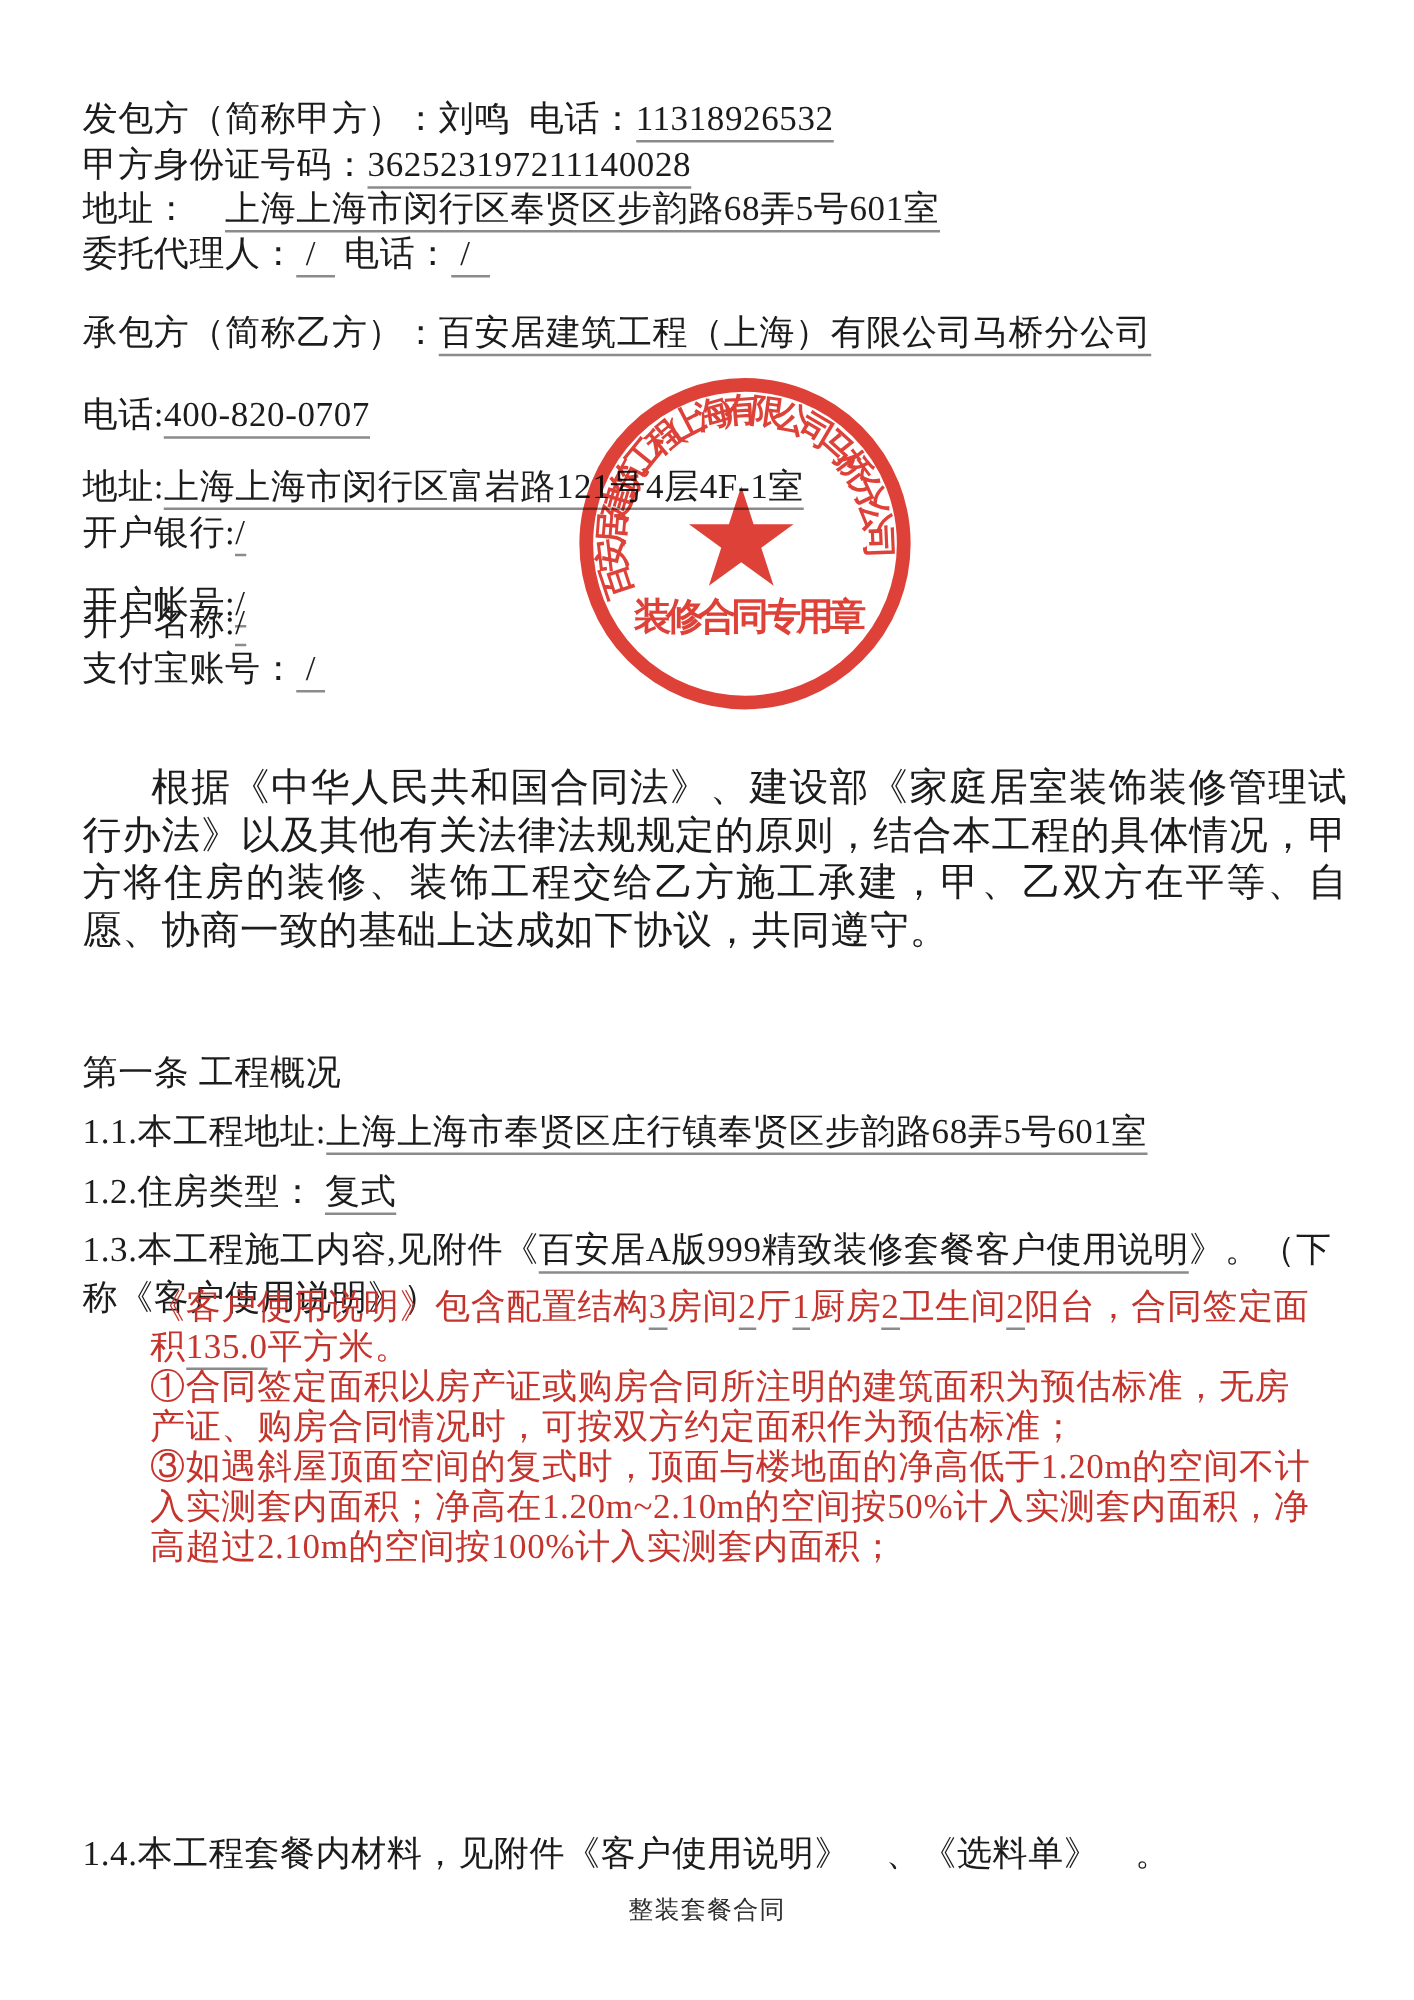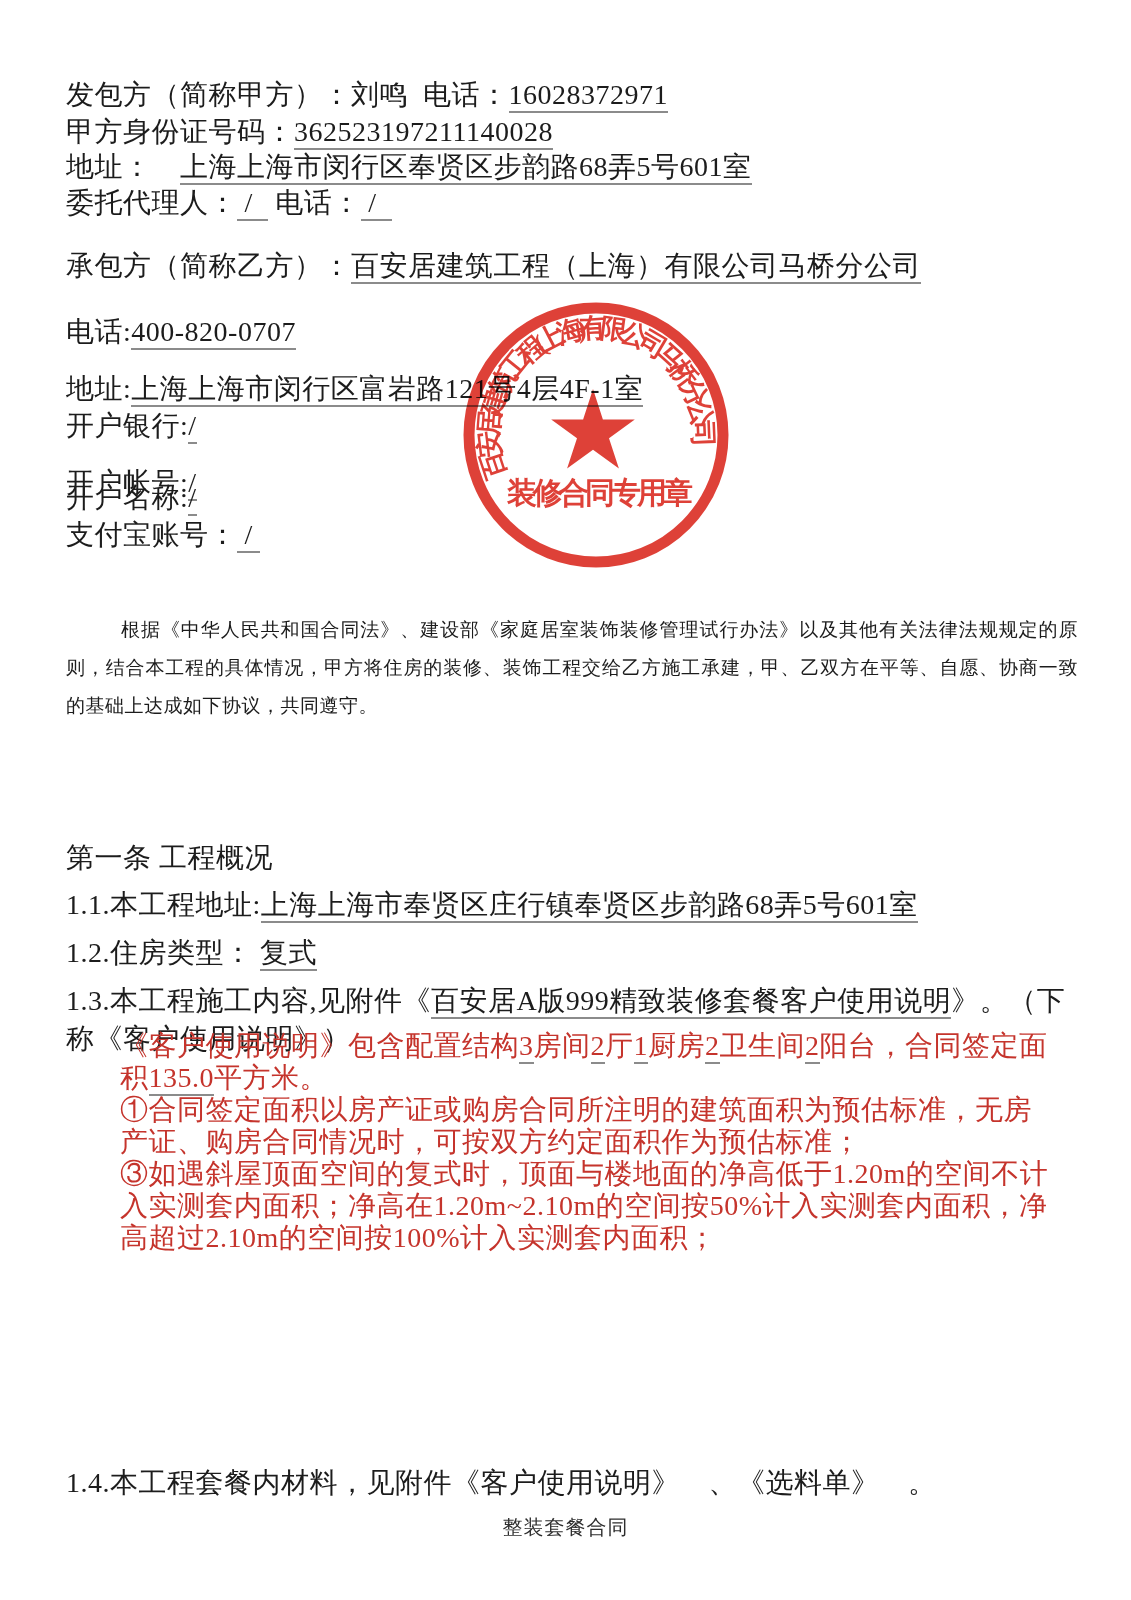--- a/index.html
+++ b/index.html
@@ -54,34 +54,34 @@
     width:1131px;
     text-align:center;
     font-size:20px;
     color:#2d2d2d;
     letter-spacing:1px;
   }
 </style>
 </head>
 <body>
 
-<div class="line" style="top:76px"><span>发包方（简称甲方）：刘鸣&nbsp;&nbsp;电话：</span><span class="u">16028372971</span></div>
+<div class="line" style="top:76px"><span>发包方（简称甲方）：刘鸣&nbsp;&nbsp;电话：</span><span class="u">11318926532</span></div>
 <div class="line" style="top:113px"><span>甲方身份证号码：</span><span class="u">362523197211140028</span></div>
 <div class="line" style="top:148px"><span>地址：　</span><span class="u">上海上海市闵行区奉贤区步韵路68弄5号601室</span></div>
 <div class="line" style="top:184px"><span>委托代理人：</span><span class="u">&nbsp;/&nbsp;&nbsp;</span><span>&nbsp;电话：</span><span class="u">&nbsp;/&nbsp;&nbsp;</span></div>
 
 <div class="line" style="top:247px"><span>承包方（简称乙方）：</span><span class="u">百安居建筑工程（上海）有限公司马桥分公司</span></div>
 <div class="line" style="top:313px"><span>电话:</span><span class="u">400-820-0707</span></div>
 <div class="line" style="top:370px"><span>地址:</span><span class="u">上海上海市闵行区富岩路121号4层4F-1室</span></div>
 <div class="line" style="top:407px"><span>开户银行:</span><span class="u">/</span></div>
 <div class="line" style="top:464px"><span>开户帐号:</span><span class="u">/</span></div>
 <div class="line" style="top:479px"><span>开户名称:</span><span class="u">/</span></div>
 <div class="line" style="top:516px"><span>支付宝账号：</span><span class="u">&nbsp;/&nbsp;</span></div>
 
-<div class="para" style="top:611px;width:1012px;font-size:19px;line-height:38px;text-indent:55px;text-align:justify">根据《中华人民共和国合同法》、建设部《家庭居室装饰装修管理试行办法》以及其他有关法律法规规定的原则，结合本工程的具体情况，甲方将住房的装修、装饰工程交给乙方施工承建，甲、乙双方在平等、自愿、协商一致的基础上达成如下协议，共同遵守。</div>
+<div class="para" style="top:611px;width:1012px;font-size:31px;line-height:38px;text-indent:55px;text-align:justify">根据《中华人民共和国合同法》、建设部《家庭居室装饰装修管理试行办法》以及其他有关法律法规规定的原则，结合本工程的具体情况，甲方将住房的装修、装饰工程交给乙方施工承建，甲、乙双方在平等、自愿、协商一致的基础上达成如下协议，共同遵守。</div>
 
 <div class="line" style="top:839px">第一条&nbsp;工程概况</div>
 <div class="line" style="top:886px"><span>1.1.本工程地址:</span><span class="u">上海上海市奉贤区庄行镇奉贤区步韵路68弄5号601室</span></div>
 <div class="line" style="top:934px"><span>1.2.住房类型：&nbsp;</span><span class="u">复式</span></div>
 <div class="para" style="top:982px;width:1002px;line-height:38px"><span>1.3.本工程施工内容,见附件《</span><span class="u">百安居A版999精致装修套餐客户使用说明</span><span>》。（下称《客户使用说明》）</span></div>
 
 <div class="para red redblock" style="top:1030px;left:120px;width:940px;line-height:32px">
   <p><span>《客户使用说明》包含配置结构</span><span class="u">3</span><span>房间</span><span class="u">2</span><span>厅</span><span class="u">1</span><span>厨房</span><span class="u">2</span><span>卫生间</span><span class="u">2</span><span>阳台，合同签定面积</span><span class="u">135.0</span><span>平方米。</span></p>
   <p><span>①合同签定面积以房产证或购房合同所注明的建筑面积为预估标准，无房产证、购房合同情况时，可按双方约定面积作为预估标准；</span></p>
   <p><span>③如遇斜屋顶面空间的复式时，顶面与楼地面的净高低于1.20m的空间不计入实测套内面积；净高在1.20m~2.10m的空间按50%计入实测套内面积，净高超过2.10m的空间按100%计入实测套内面积；</span></p>

